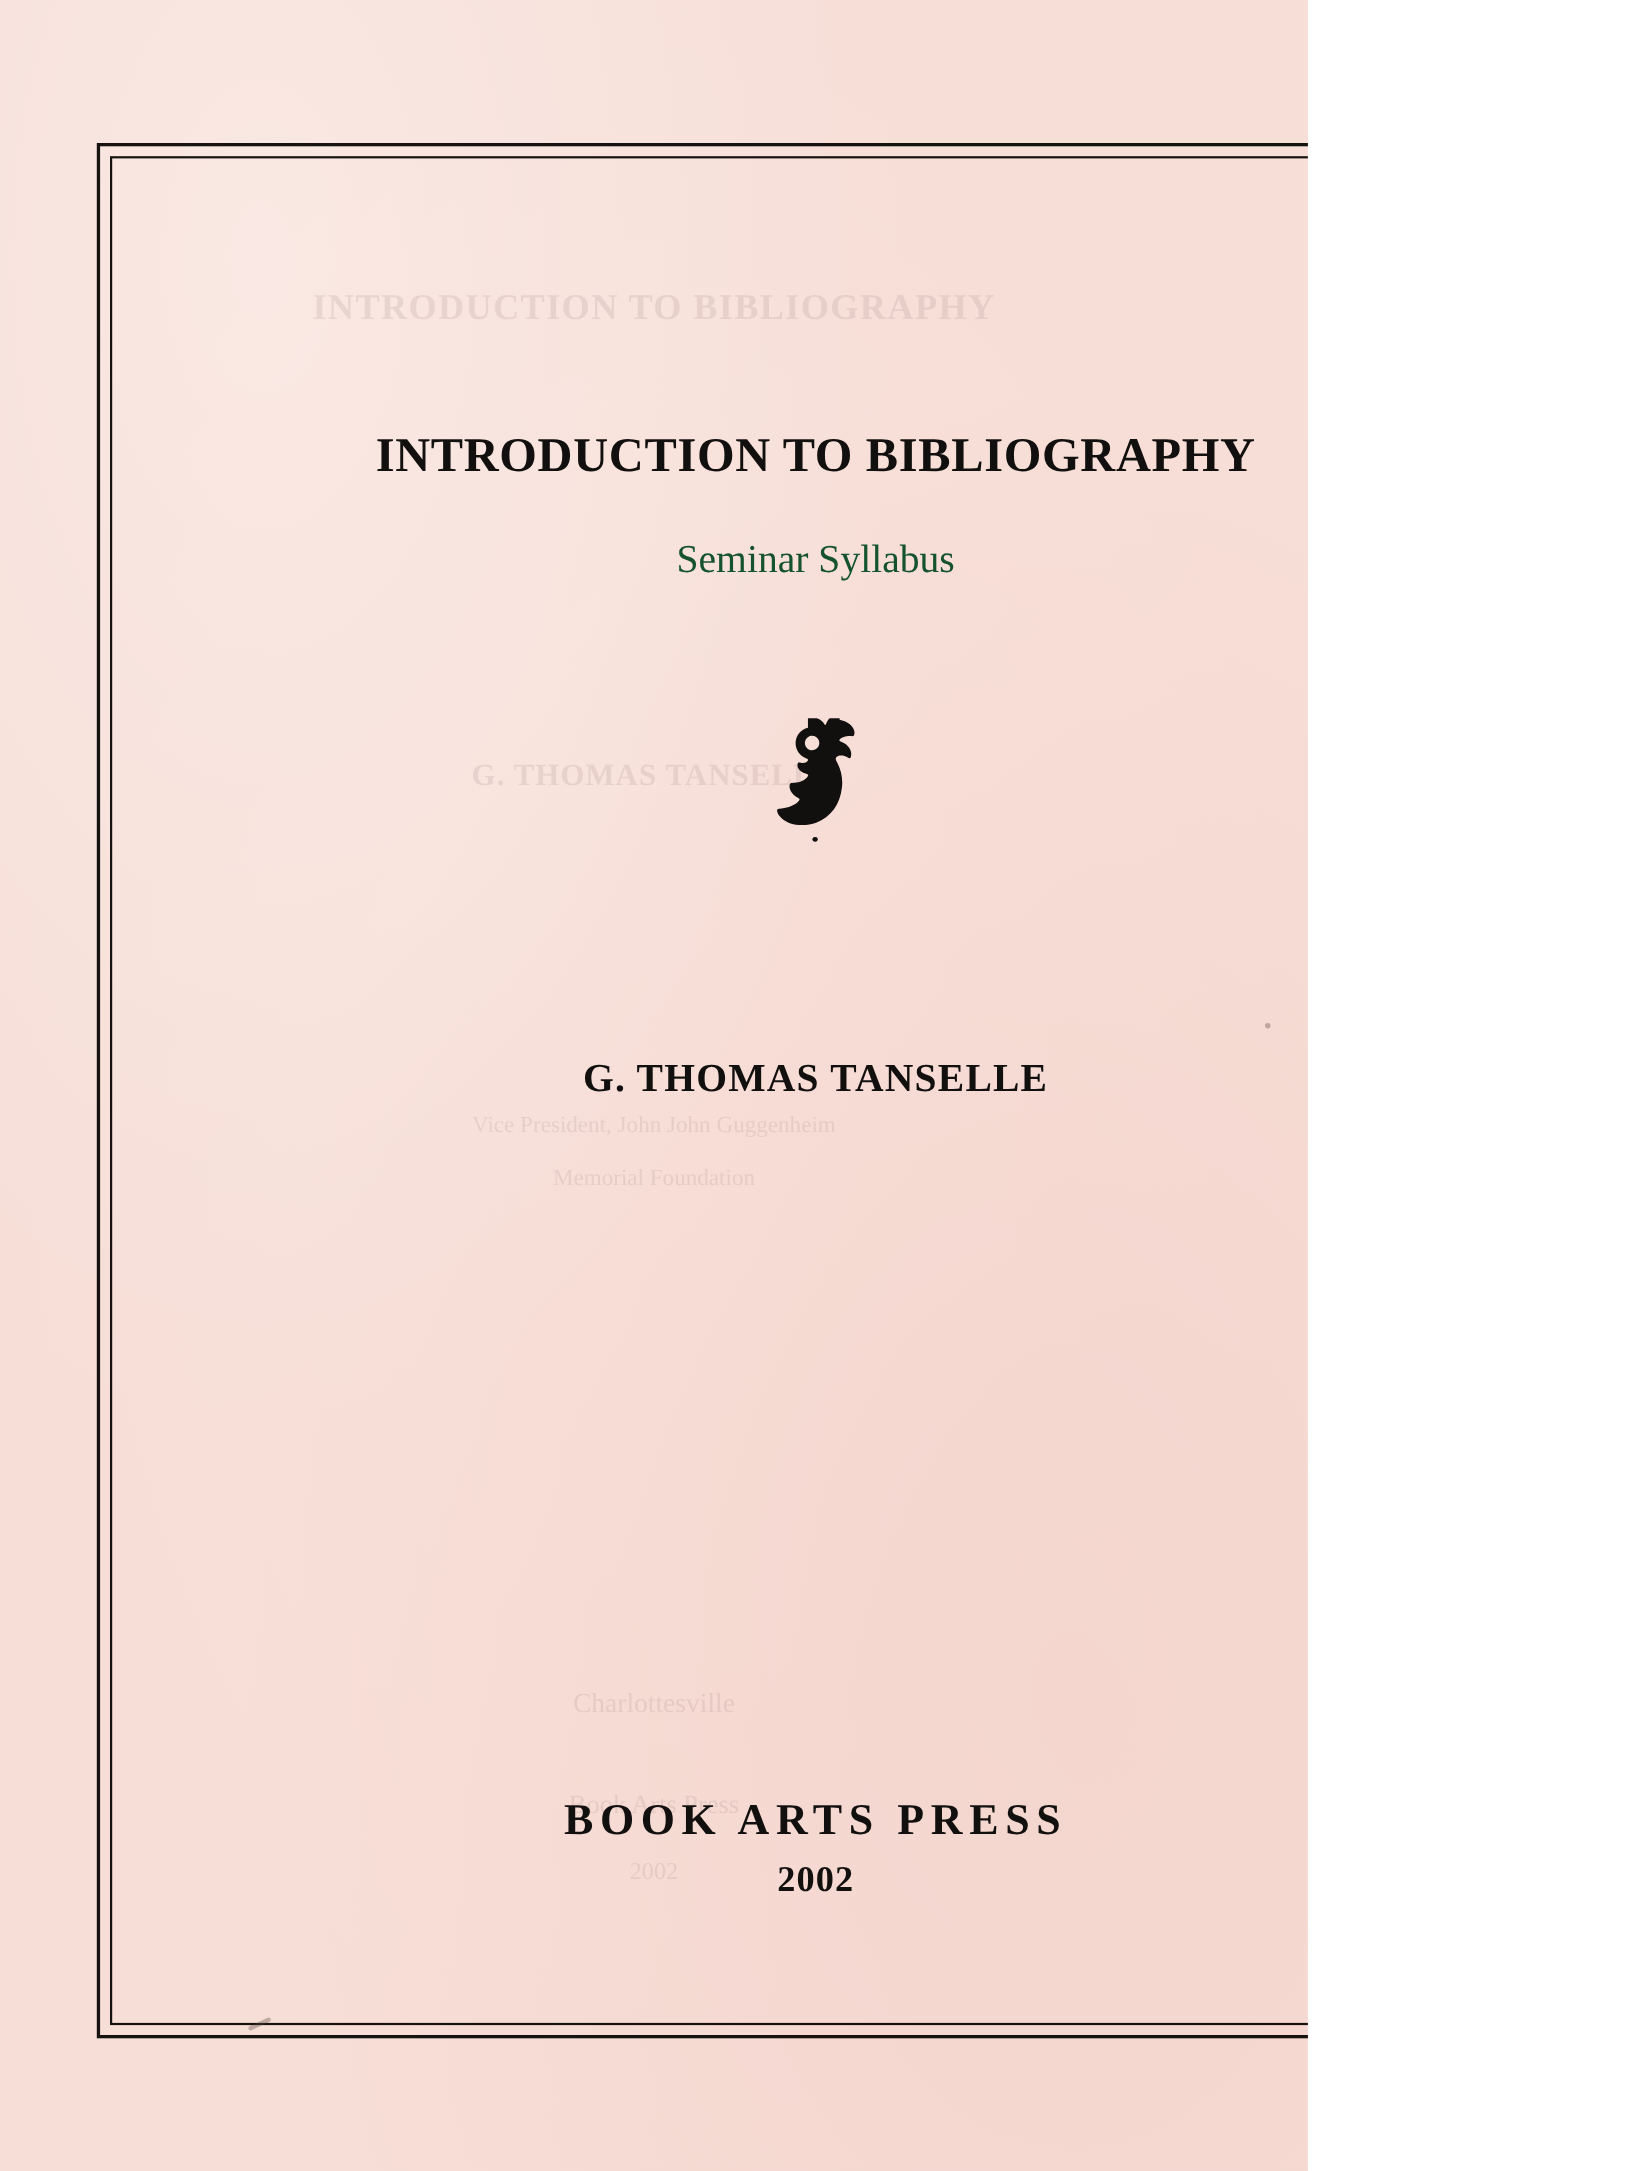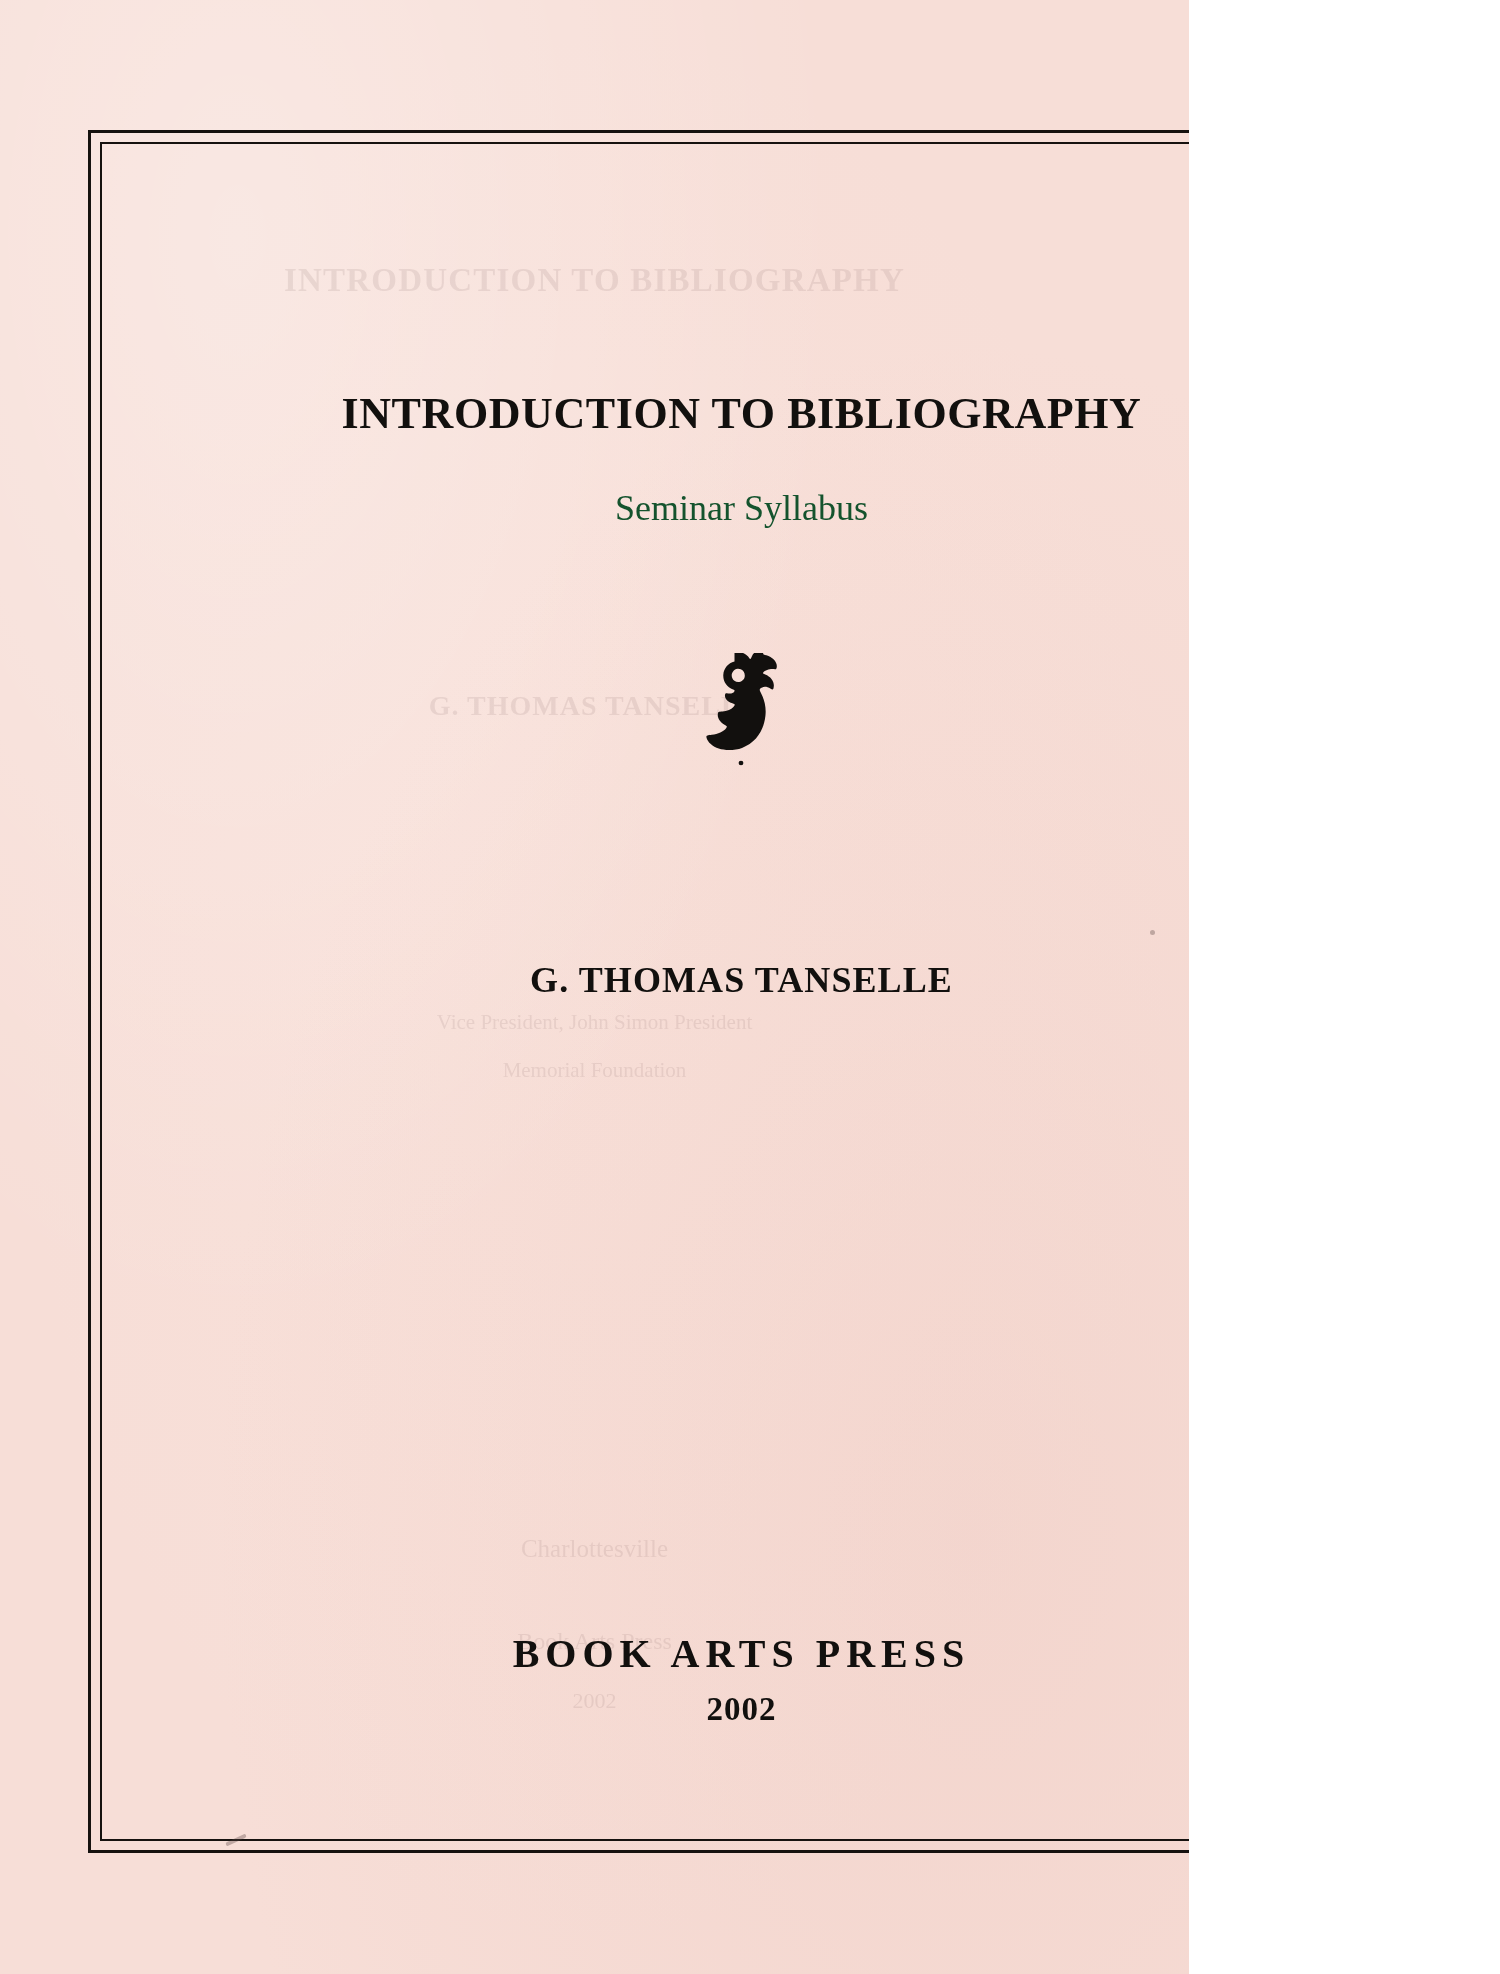--- a/index.html
+++ b/index.html
@@ -169,21 +169,21 @@
 </head>
 <body>
 
 <div class="page">
 
   <div class="paper-grain"></div>
 
   <div class="showthrough">
     <div class="st-title">INTRODUCTION TO BIBLIOGRAPHY</div>
     <div class="st-author">G. THOMAS TANSELLE</div>
-    <div class="st-affil1">Vice President, John Simon President</div>
+    <div class="st-affil1">Vice President, John John Guggenheim</div>
     <div class="st-affil2">Memorial Foundation</div>
     <div class="st-city">Charlottesville</div>
     <div class="st-pub">Book Arts Press</div>
     <div class="st-year">2002</div>
   </div>
 
   <div class="frame-outer">
     <div class="frame-inner"></div>
   </div>
 

